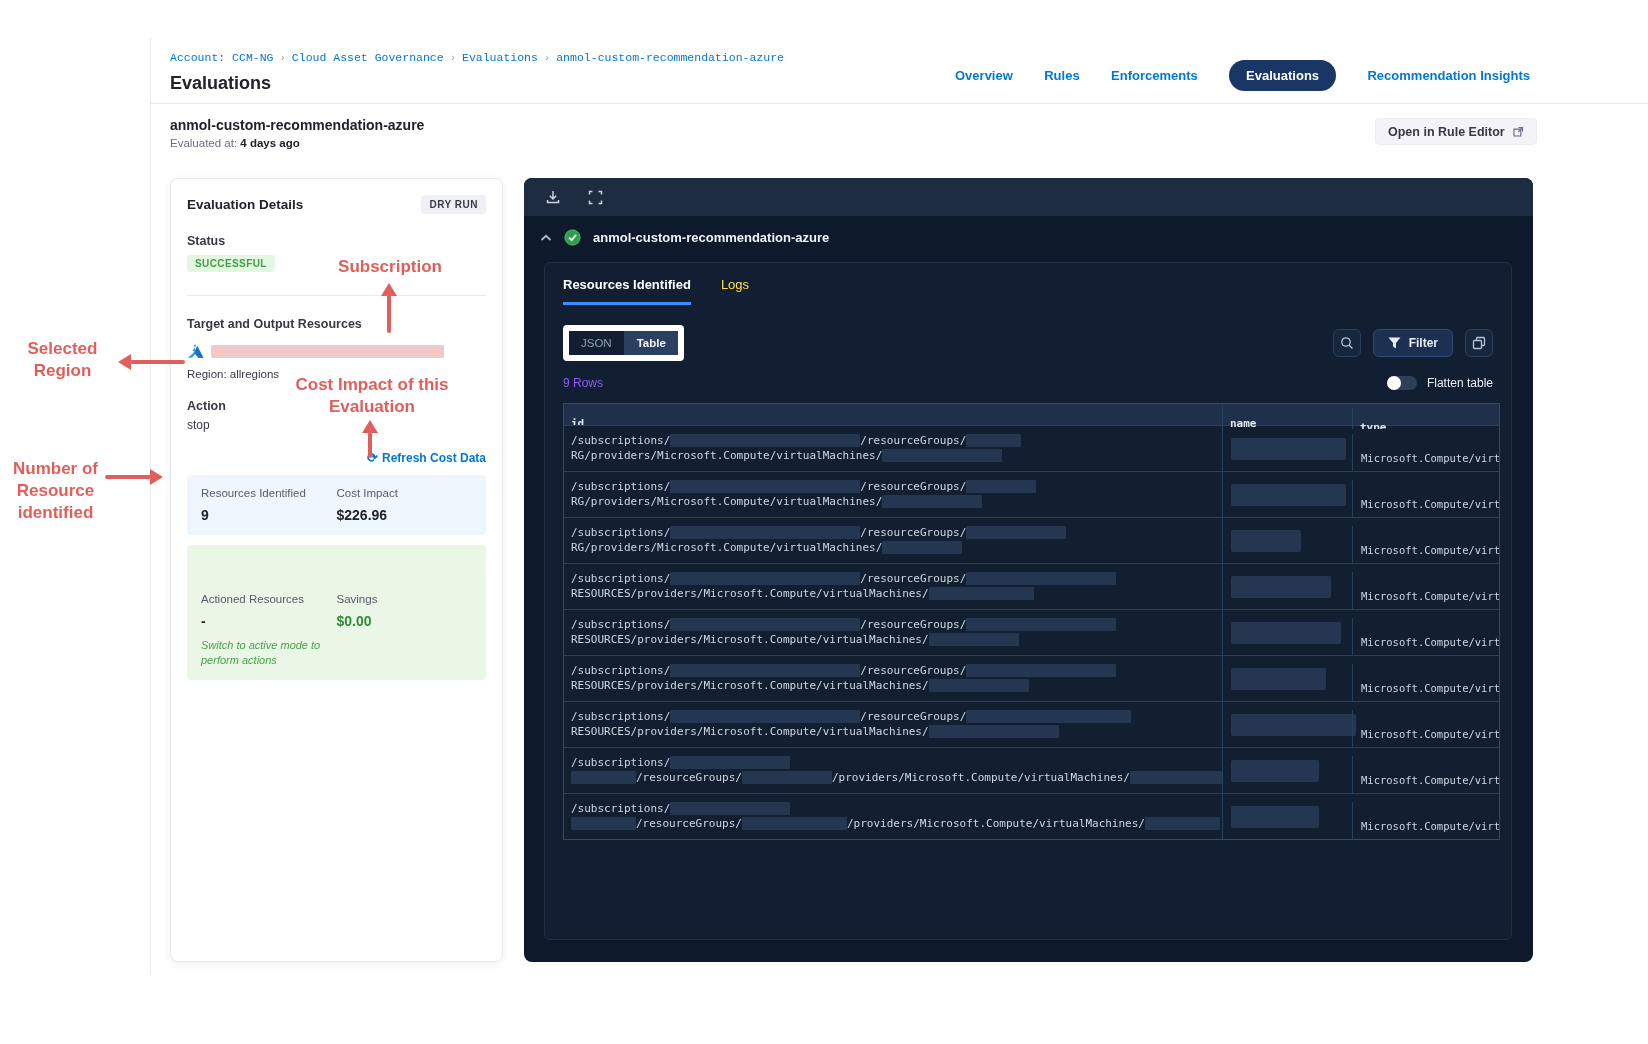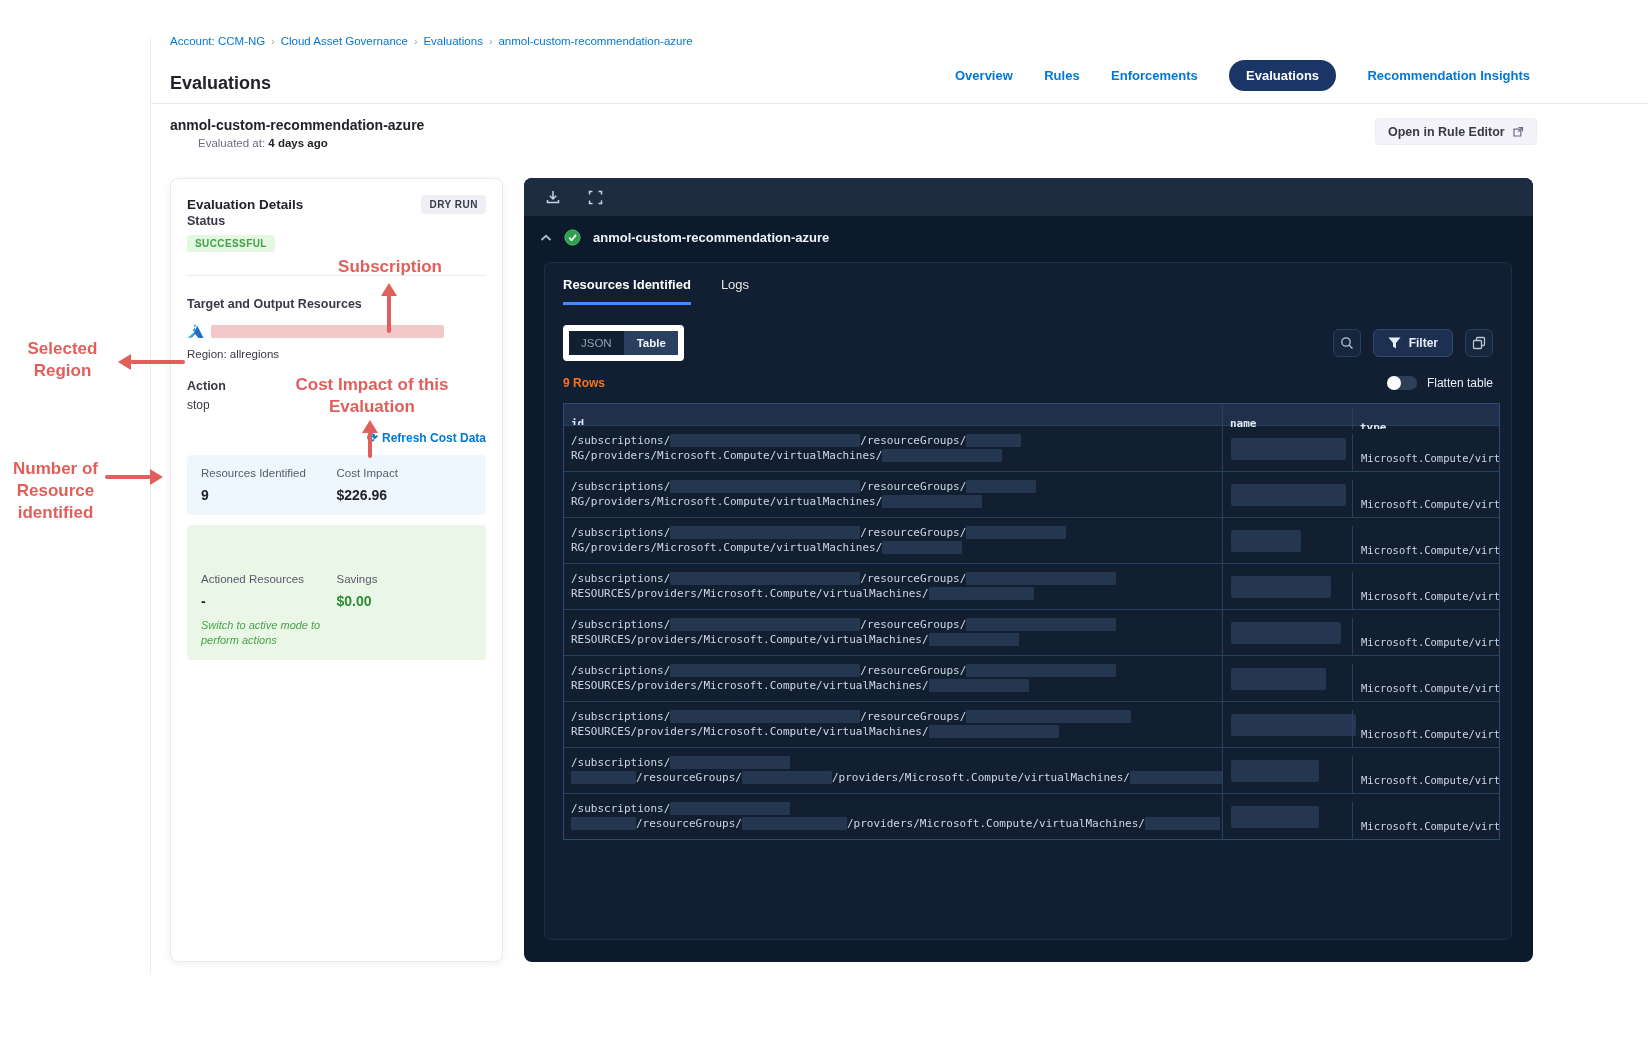--- a/index.html
+++ b/index.html
@@ -3,41 +3,41 @@
 <meta charset="utf-8">
 <style>
   * { margin:0; padding:0; box-sizing:border-box; }
   body { background:#ffffff; font-family:"Liberation Sans", sans-serif; }
   .canvas { position:relative; width:1648px; height:1044px; background:#ffffff; overflow:hidden; }
 
   
   .app-left-border { position:absolute; left:150px; top:38px; height:936px; width:1px; background:#e9ebf1; }
   .header-divider { position:absolute; left:150px; top:103px; right:0; height:1px; background:#e7e9ee; }
 
-  .breadcrumb { position:absolute; left:170px; top:35px; font-size:11.5px; color:#0278d5; }
+  .breadcrumb { position:absolute; left:170px; top:51px; font-size:11.5px; color:#0278d5;font-family:Liberation Mono, monospace; }
   .breadcrumb .sep { color:#9aa0ae; margin:0 6px; font-size:10.5px; }
   .breadcrumb a { color:#0278d5; text-decoration:none; cursor:pointer; }
   .page-title { position:absolute; left:170px; top:73px; font-size:18px; font-weight:bold; color:#22222a; }
 
   .topnav { position:absolute; top:60px; left:955px; width:575px; display:flex; align-items:center; justify-content:space-between; }
   .topnav .tab { font-size:13px; font-weight:bold; color:#0278d5; cursor:pointer; white-space:nowrap; }
   .topnav .tab.active { background:#1a3666; color:#ffffff; padding:8px 17px; border-radius:999px; }
 
   .subheader-title { position:absolute; left:170px; top:117px; font-size:14px; font-weight:bold; color:#22222a; }
-  .subheader-meta { position:absolute; left:170px; top:137px; font-size:11.5px; color:#6b6d85;margin-left:28px; }
+  .subheader-meta { position:absolute; left:170px; top:137px; font-size:11.5px; color:#6b6d85; }
   .subheader-meta b { color:#22222a; }
   .open-editor-btn { position:absolute; left:1375px; top:118px; height:27px; background:#f3f3f9; border:1px solid #ececf3; border-radius:4px; display:flex; align-items:center; gap:7px; padding:0 12px; font-size:12.5px; font-weight:bold; color:#383946; cursor:pointer; }
 
   
   .eval-card { position:absolute; left:170px; top:178px; width:333px; height:784px; background:#ffffff; border:1px solid #e8eaf1; border-radius:8px; box-shadow:0 2px 8px rgba(40,41,61,.07); padding:16px; }
   .card-head { display:flex; justify-content:space-between; align-items:center; }
   .card-title { font-size:13.5px; font-weight:bold; color:#22222a; }
   .dryrun-badge { background:#eef0f6; color:#383946; font-size:10px; font-weight:bold; letter-spacing:.5px; padding:4px 8px; border-radius:4px; }
   .fld-label { font-size:12.5px; font-weight:bold; color:#383946; }
-  .status-label { }
+  .status-label { margin-top:20px; }
   .success-badge { display:inline-block; margin-top:7px; background:#e3f7e1; color:#42a04a; font-size:10px; font-weight:bold; letter-spacing:.4px; padding:3px 8px; border-radius:3px; }
   .card-hr { border:none; border-top:1px solid #e8eaf1; margin-top:23px; }
   .target-label { margin-top:21px; }
   .target-row { margin-top:13px; display:flex; align-items:center; gap:7px; }
   .pink-redact { width:233px; height:13px; background:#f3c8c8; border-radius:2px; }
   .region-line { margin-top:9px; font-size:11.5px; color:#383946; }
   .action-label { margin-top:19px; }
   .action-value { margin-top:5px; font-size:12px; color:#383946; }
   .refresh-link { margin-top:18px; text-align:right; font-size:12px; font-weight:bold; color:#0278d5; cursor:pointer; }
   .refresh-link .rficon { font-size:13px; margin-right:4px; }
@@ -53,33 +53,33 @@
 
   
   .out-panel { position:absolute; left:524px; top:178px; width:1009px; height:784px; background:#0d1a2b; border-radius:8px; overflow:hidden; }
   .out-toolbar { height:38px; background:#1e2c41; display:flex; align-items:center; gap:24px; padding-left:20px; }
   .tool-btn { width:18px; height:18px; cursor:pointer; display:flex; align-items:center; justify-content:center; }
   .result-head { display:flex; align-items:center; gap:12px; margin:13px 0 0 16px; }
   .run-title { font-size:13px; font-weight:bold; color:#eef3f9; }
   .inner-panel { position:absolute; left:20px; top:84px; width:968px; height:678px; background:#121f33; border:1px solid #1d2e47; border-radius:6px; padding:14px 18px; }
 
   .res-tabs { display:flex; gap:30px; }
-  .res-tab { font-size:13px; color:#e5e5e5; padding-bottom:10px; cursor:pointer; }
+  .res-tab { font-size:13px; color:#fde047; padding-bottom:10px; cursor:pointer; }
   .res-tab.active { color:#ffffff; font-weight:bold; border-bottom:3px solid #3f8cff; }
 
   .controls-row { margin-top:20px; display:flex; justify-content:space-between; align-items:center; }
   .seg-control { display:flex; border:6px solid #ffffff; border-radius:4px; overflow:hidden; }
   .seg { font-size:11.5px; padding:6px 12px; color:#8fa0b8; cursor:pointer; }
   .seg.active { background:#2b4060; color:#f2f6fb; font-weight:bold; border-left:1px solid #2b3e5e; }
   .right-controls { display:flex; gap:12px; align-items:center; }
   .icon-btn { width:28px; height:28px; background:#16263c; border:1px solid #27405f; border-radius:6px; display:flex; align-items:center; justify-content:center; cursor:pointer; }
   .filter-btn { height:28px; background:#1d3052; border:1px solid #2d4a76; border-radius:6px; display:flex; align-items:center; gap:8px; padding:0 14px; color:#e8eef7; font-size:12px; font-weight:bold; cursor:pointer; }
 
   .meta-row { margin-top:15px; display:flex; justify-content:space-between; align-items:center; }
-  .rows-count { font-size:12px; font-weight:bold; color:#f97316; }
+  .rows-count { font-size:12px; font-weight:normal; color:#8b5cf6; }
   .flatten-wrap { display:flex; align-items:center; gap:10px; }
   .toggle-track { position:relative; width:30px; height:14px; background:#2e4057; border-radius:999px; cursor:pointer; }
   .toggle-knob { position:absolute; left:0; top:0; width:14px; height:14px; background:#ffffff; border-radius:50%; }
   .flatten-label { font-size:12px; color:#e8eef7; }
 
   .res-table { margin-top:13px; border:1px solid #2c4a73; width:937px; }
   .thead { display:flex; background:#20304a; height:21px; align-items:center; font-family:"DejaVu Sans Mono", monospace; font-size:11px; font-weight:bold; color:#dfe7f2; }
   .trow { display:flex; height:46px; border-top:1px solid #26405f; background:#121f31; }
   .c-id { width:658px; padding:7px 8px 0 7px; overflow:hidden; }
   .c-name { width:130px; border-left:1px solid #26405f; }

